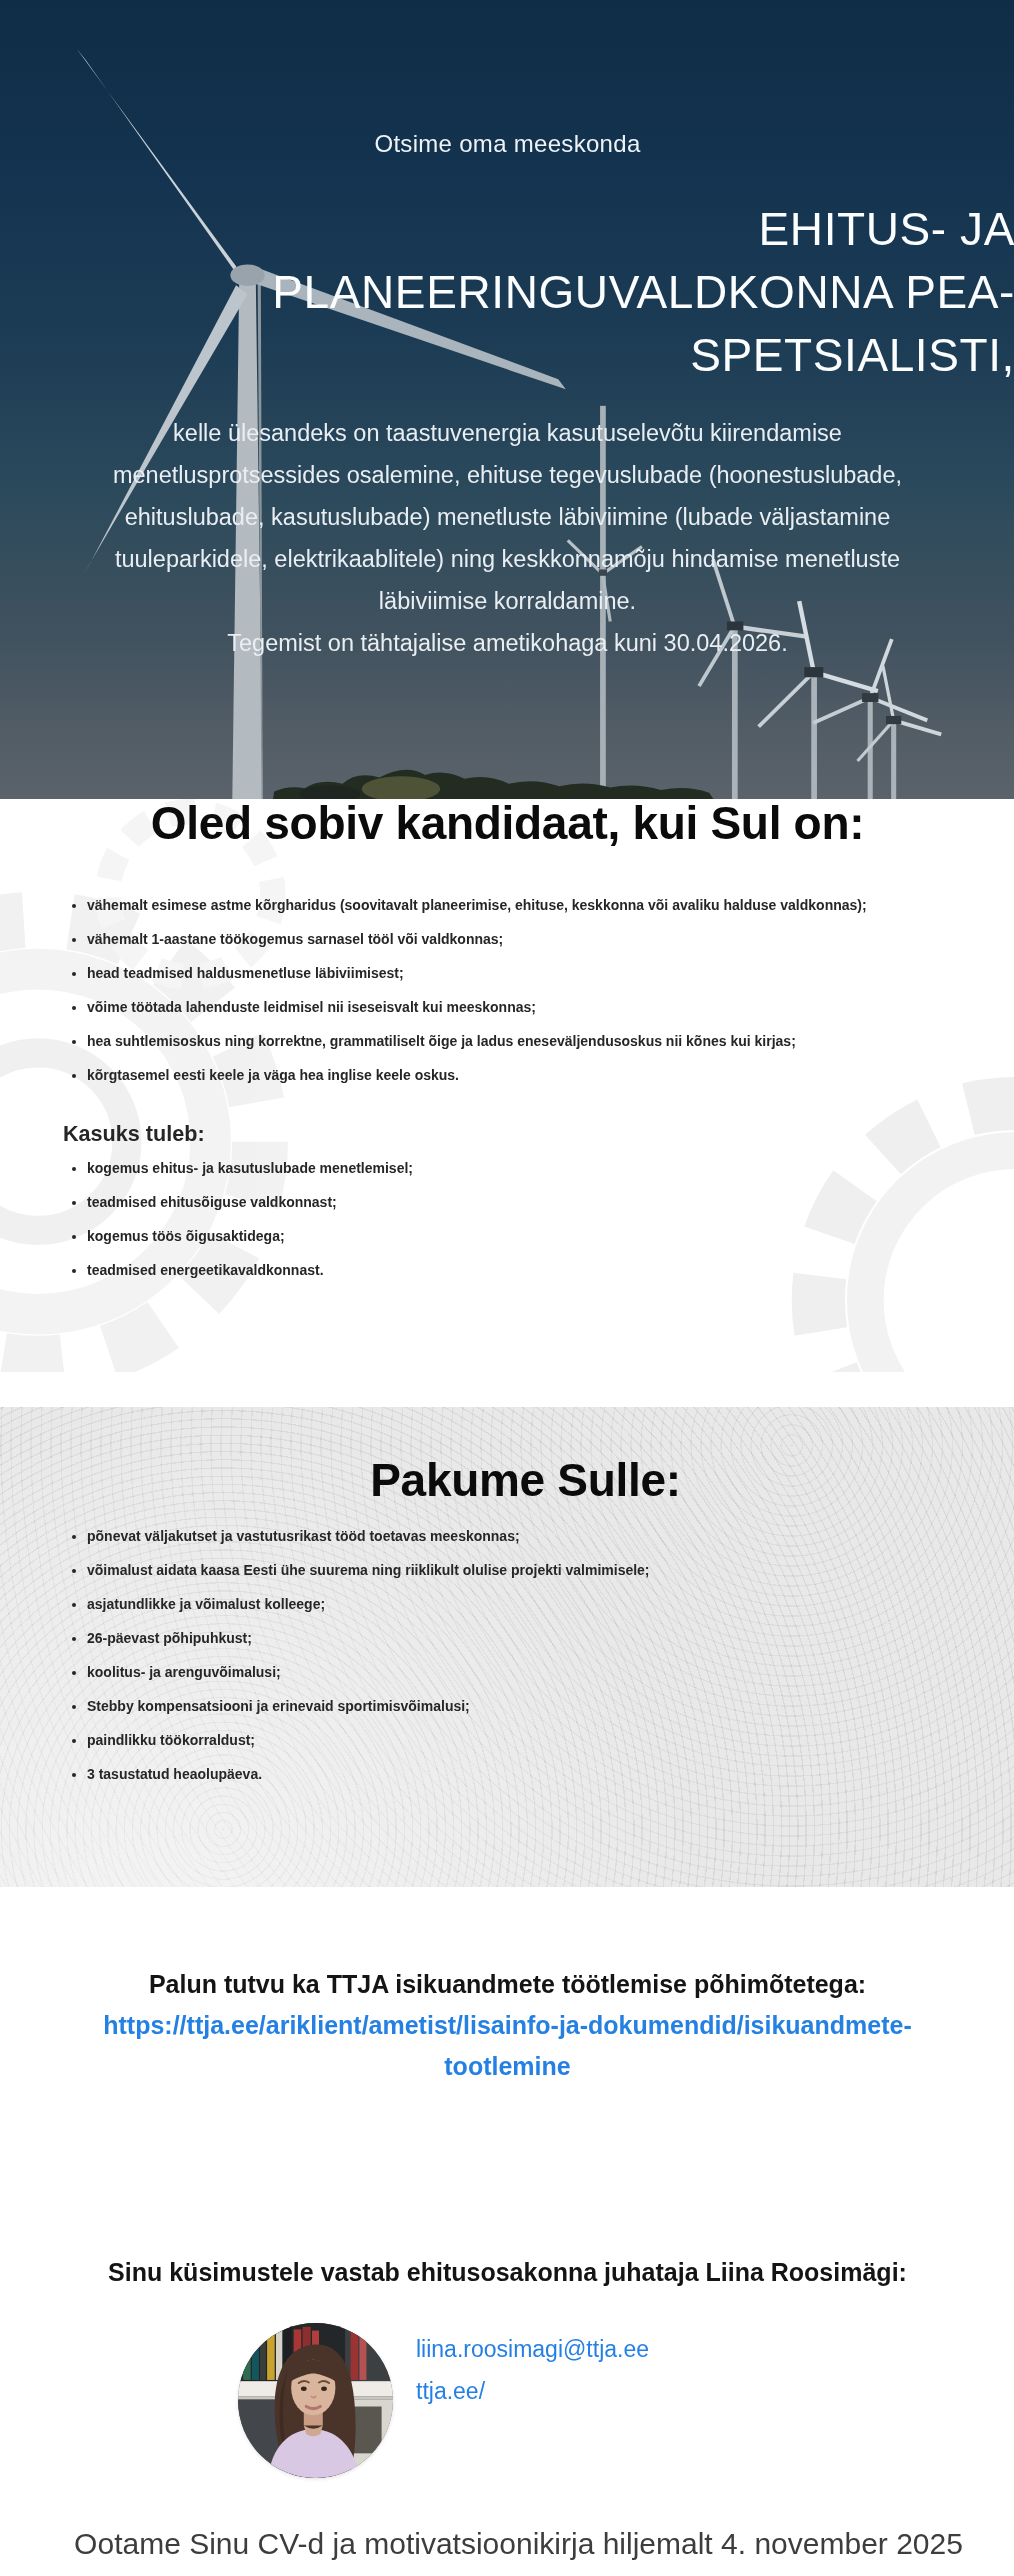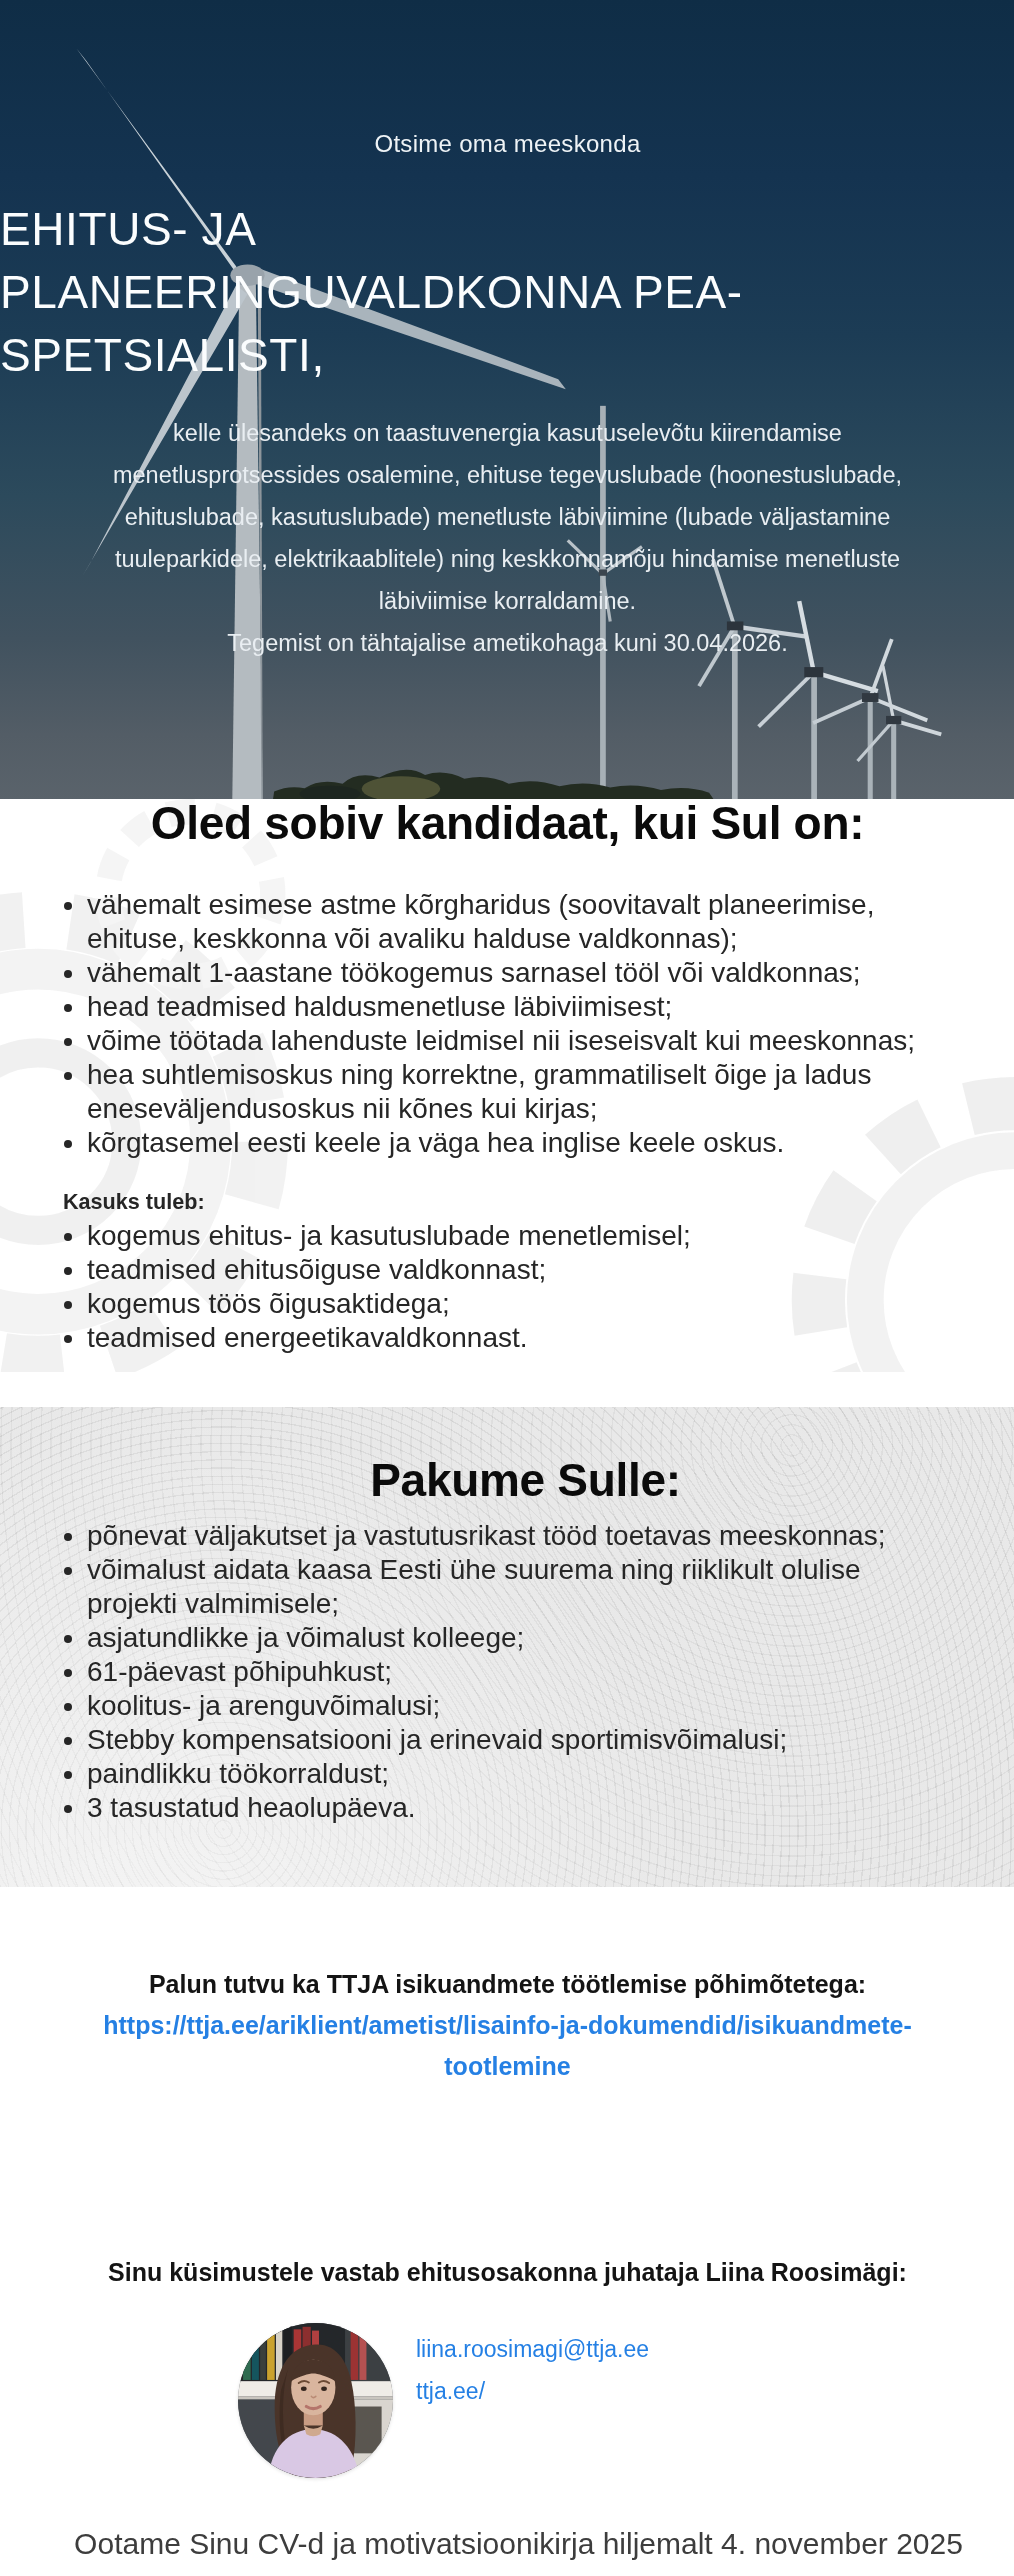--- a/index.html
+++ b/index.html
@@ -11,37 +11,37 @@
   .hero{
     position:relative;height:799px;overflow:hidden;
     background:linear-gradient(180deg,#0f2d46 0%,#143350 22%,#1c3c55 42%,#2c4a5c 62%,#41525f 80%,#535d66 92%,#5a636b 100%);
   }
   .hero-art{position:absolute;inset:0;}
   .hero-kicker{
     position:absolute;top:129px;left:0;width:100%;margin:0;text-align:center;
     font-size:24px;line-height:29px;font-weight:400;color:#eef3f6;letter-spacing:0.3px;
   }
   .hero-title{
-    position:absolute;top:198px;left:0;width:100%;margin:0;text-align:left;
+    position:absolute;top:198px;left:0;width:100%;margin:0;text-align:right;
     font-size:46px;line-height:63px;font-weight:400;color:#fbfdfe;letter-spacing:0.6px;
     white-space:pre-line;
   }
   .hero-text{position:absolute;top:412px;left:38px;right:38px;text-align:center;}
   .hero-desc{margin:0;font-size:23.5px;line-height:42px;font-weight:400;color:#e9eef2;white-space:pre-line;}
   .hero-term{margin:0;font-size:23.5px;line-height:42px;font-weight:400;color:#e9eef2;}
   
   .candidate{position:relative;height:608px;background:#ffffff;overflow:hidden;}
   .gear-art{position:absolute;inset:0;pointer-events:none;}
   .candidate-inner{position:relative;}
   .section-heading{
     margin:0;text-align:center;font-size:46px;line-height:48px;font-weight:700;color:#0b0b0b;letter-spacing:-0.3px;
   }
   .bullet-list{
     margin:41px 57px 0 63px;padding:0 0 0 24px;
-    font-size:28px;line-height:34px;font-weight:400;color:#262626;
+    font-size:14px;line-height:34px;font-weight:700;color:#262626;
   }
   .bullet-list li{margin:0;padding:0;}
   .bonus-label{
     margin:25px 0 0 63px;font-size:21.6px;line-height:34px;font-weight:600;color:#262626;
   }
   .bullet-list.bonus{margin-top:0;}
   
   .offer{
     position:relative;height:480px;overflow:hidden;background-color:#e2e2e2;
     background-image:
@@ -183,21 +183,21 @@
       </ul>
     </div>
   </section>
 
   <section class="offer">
     <h2 class="section-heading">Pakume Sulle:</h2>
     <ul class="bullet-list">
       <li>põnevat väljakutset ja vastutusrikast tööd toetavas meeskonnas;</li>
       <li>võimalust aidata kaasa Eesti ühe suurema ning riiklikult olulise projekti valmimisele;</li>
       <li>asjatundlikke ja võimalust kolleege;</li>
-      <li>61-päevast põhipuhkust;</li>
+      <li>26-päevast põhipuhkust;</li>
       <li>koolitus- ja arenguvõimalusi;</li>
       <li>Stebby kompensatsiooni ja erinevaid sportimisvõimalusi;</li>
       <li>paindlikku töökorraldust;</li>
       <li>3 tasustatud heaolupäeva.</li>
     </ul>
   </section>
 
   <section class="bottom">
 
     <div class="privacy">

